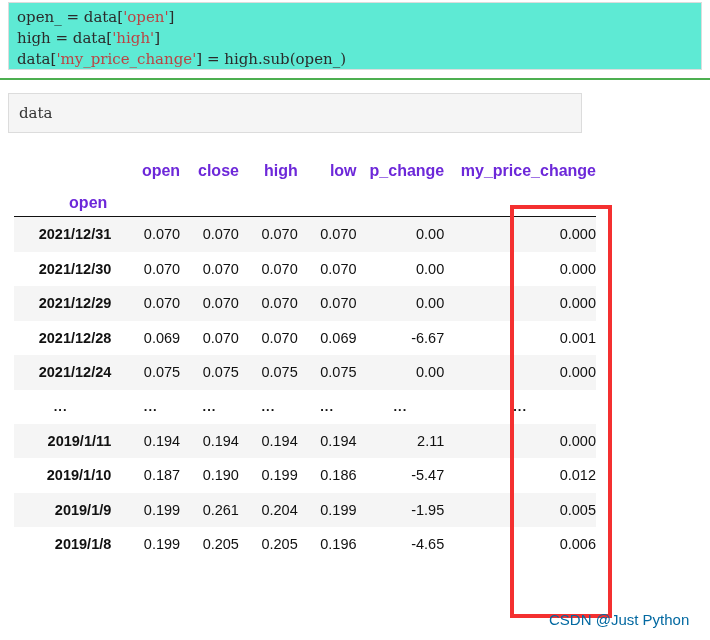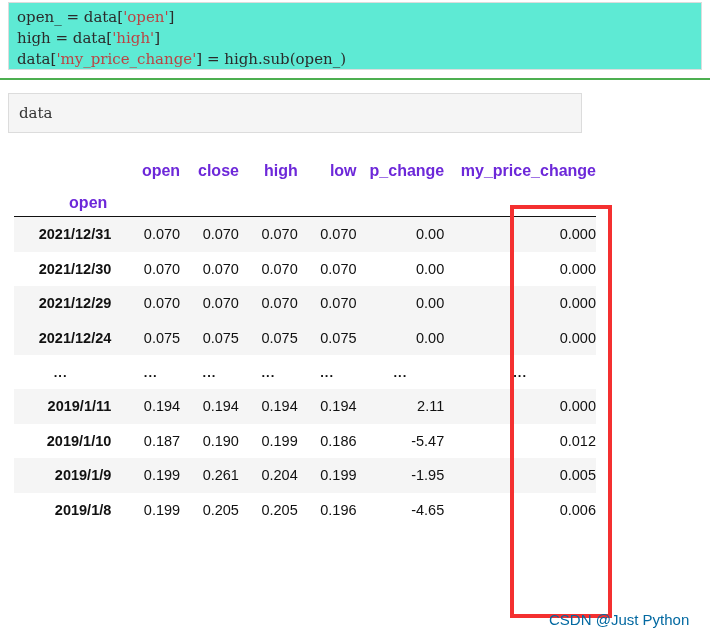--- a/index.html
+++ b/index.html
@@ -233,20 +233,29 @@
         </tr>
         <tr class="odd">
           <td class="idx">2021/12/29</td>
           <td>0.070</td>
           <td>0.070</td>
           <td>0.070</td>
           <td>0.070</td>
           <td>0.00</td>
           <td>0.000</td>
         </tr>
+        <tr class="even">
+          <td class="idx">2021/12/28</td>
+          <td>0.069</td>
+          <td>0.070</td>
+          <td>0.070</td>
+          <td>0.069</td>
+          <td>-6.67</td>
+          <td>0.001</td>
+        </tr>
         <tr class="odd">
           <td class="idx">2021/12/24</td>
           <td>0.075</td>
           <td>0.075</td>
           <td>0.075</td>
           <td>0.075</td>
           <td>0.00</td>
           <td>0.000</td>
         </tr>
         <tr class="even dots">

